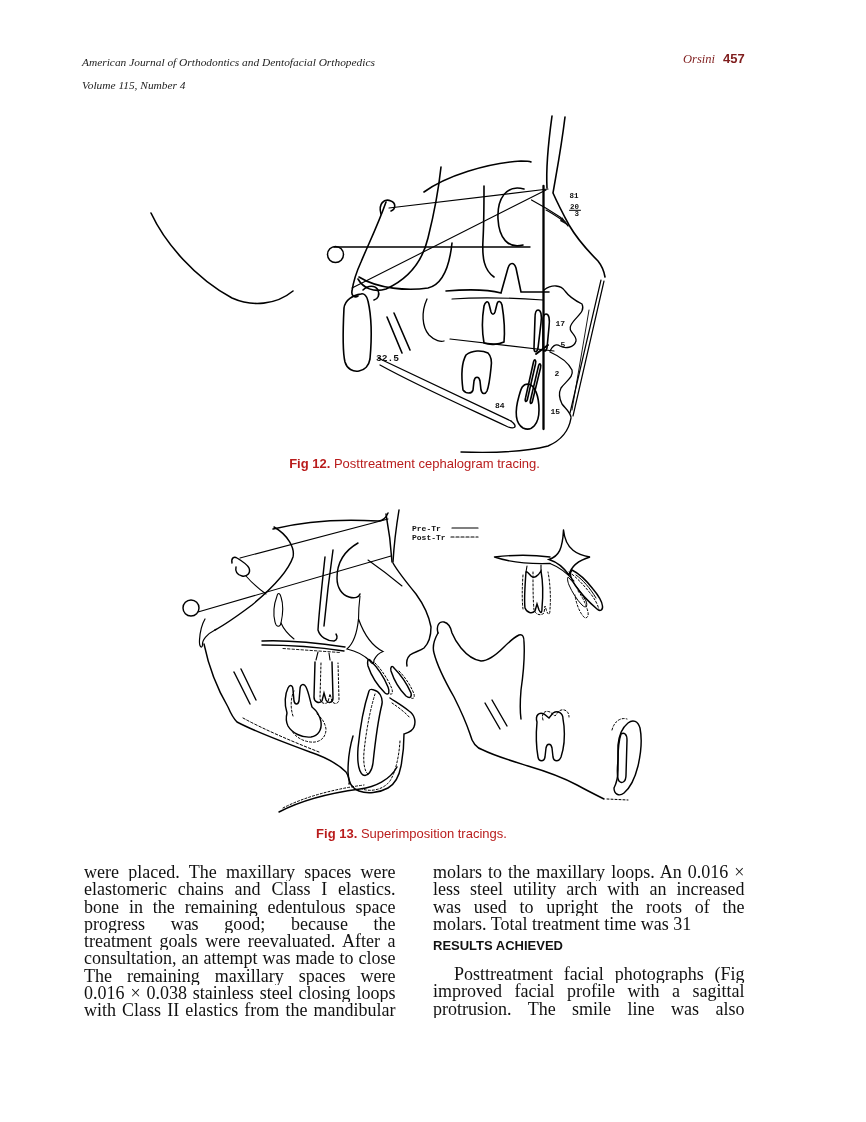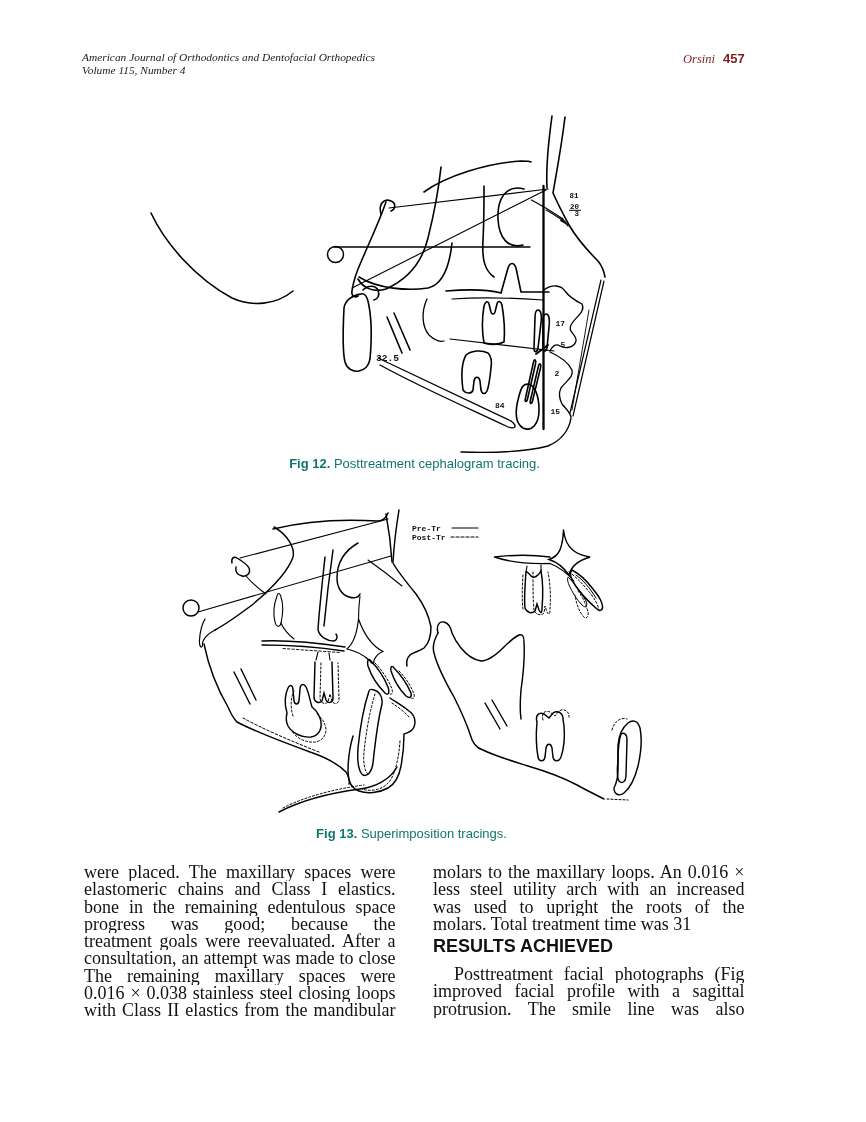--- a/index.html
+++ b/index.html
@@ -1,25 +1,25 @@
 <!DOCTYPE html>
 <html><head>
 <meta charset="utf-8">
 <style>
   html,body{margin:0;padding:0;background:#fff;}
   #page{position:relative;width:866px;height:1122px;background:#ffffff;overflow:hidden;
         font-family:"Liberation Serif", serif;color:#1a1a1a;}
-  .hdrL{position:absolute;left:82px;top:51px;font-style:italic;font-size:11.4px;line-height:13px;color:#222;}
+  .hdrL{position:absolute;left:82px;top:51px;font-style:italic;font-size:11.4px;line-height:23px;color:#222;}
   .hdrR{position:absolute;left:683px;top:51px;font-size:12.5px;color:#7f1d1d;}
   .cap{position:absolute;left:84px;width:661px;text-align:center;
-       font-family:"Liberation Sans", sans-serif;font-size:13px;color:#0f766e;}
+       font-family:"Liberation Sans", sans-serif;font-size:13px;color:#b91c1c;}
   .col{position:absolute;width:311.5px;font-size:18px;line-height:17.25px;color:#111;}
   .jl{text-align:justify;text-align-last:justify;height:17.25px;overflow:hidden;}
   .pl{text-align:left;height:17.25px;overflow:hidden;}
-  .heading{font-family:"Liberation Sans", sans-serif;font-weight:bold;font-size:18px;line-height:14px;}
+  .heading{font-family:"Liberation Sans", sans-serif;font-weight:bold;font-size:13px;line-height:14px;}
   svg{position:absolute;left:0;top:0;}
   svg text{font-family:"Liberation Mono", monospace;fill:#111;stroke:none;font-weight:bold;}
 </style>
 </head>
 <body>
 <div id="page">
   <div class="hdrL">American Journal of Orthodontics and Dentofacial Orthopedics<br>Volume 115, Number 4</div>
   <div class="hdrR"><span style="font-style:italic;">Orsini</span><span style="font-family:'Liberation Sans',sans-serif;font-weight:bold;font-size:13px;margin-left:8px;">457</span></div>
 
   <svg width="866" height="1122" viewBox="0 0 866 1122" fill="none" stroke="#000" stroke-width="1.5" stroke-linecap="round">

